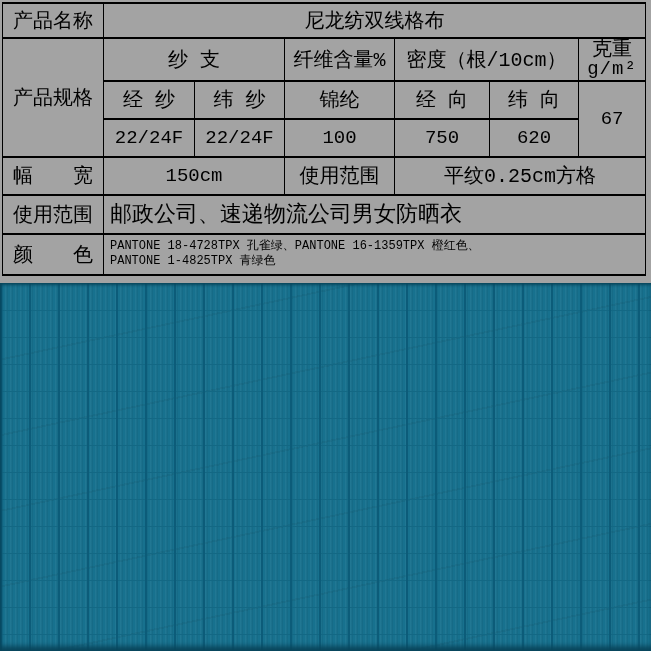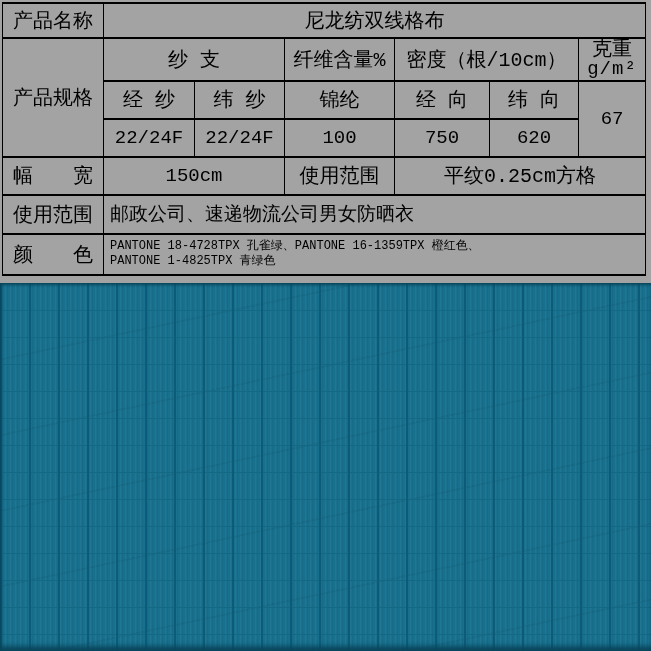--- a/index.html
+++ b/index.html
@@ -49,21 +49,21 @@
   }
   td.weight-hd { line-height: 1.05; }
   .unit {
     font-size: 19px;
     letter-spacing: 1px;
   }
   .colorcell div {
     font-size: 12px;
     line-height: 1.25;
   }
-  td.usage { font-size: 19px; margin-left: 43px; }
+  td.usage { font-size: 22px; margin-left: 43px; }
   td.num { font-size: 19px; }
   
   .fabric {
     width: 651px;
     height: 368px;
     background-color: var(--fabric-base-color, #17718E);
     background-image:
       
       repeating-linear-gradient(90deg,
         var(--fabric-grid-line-color, #0C5C79) 0px,

